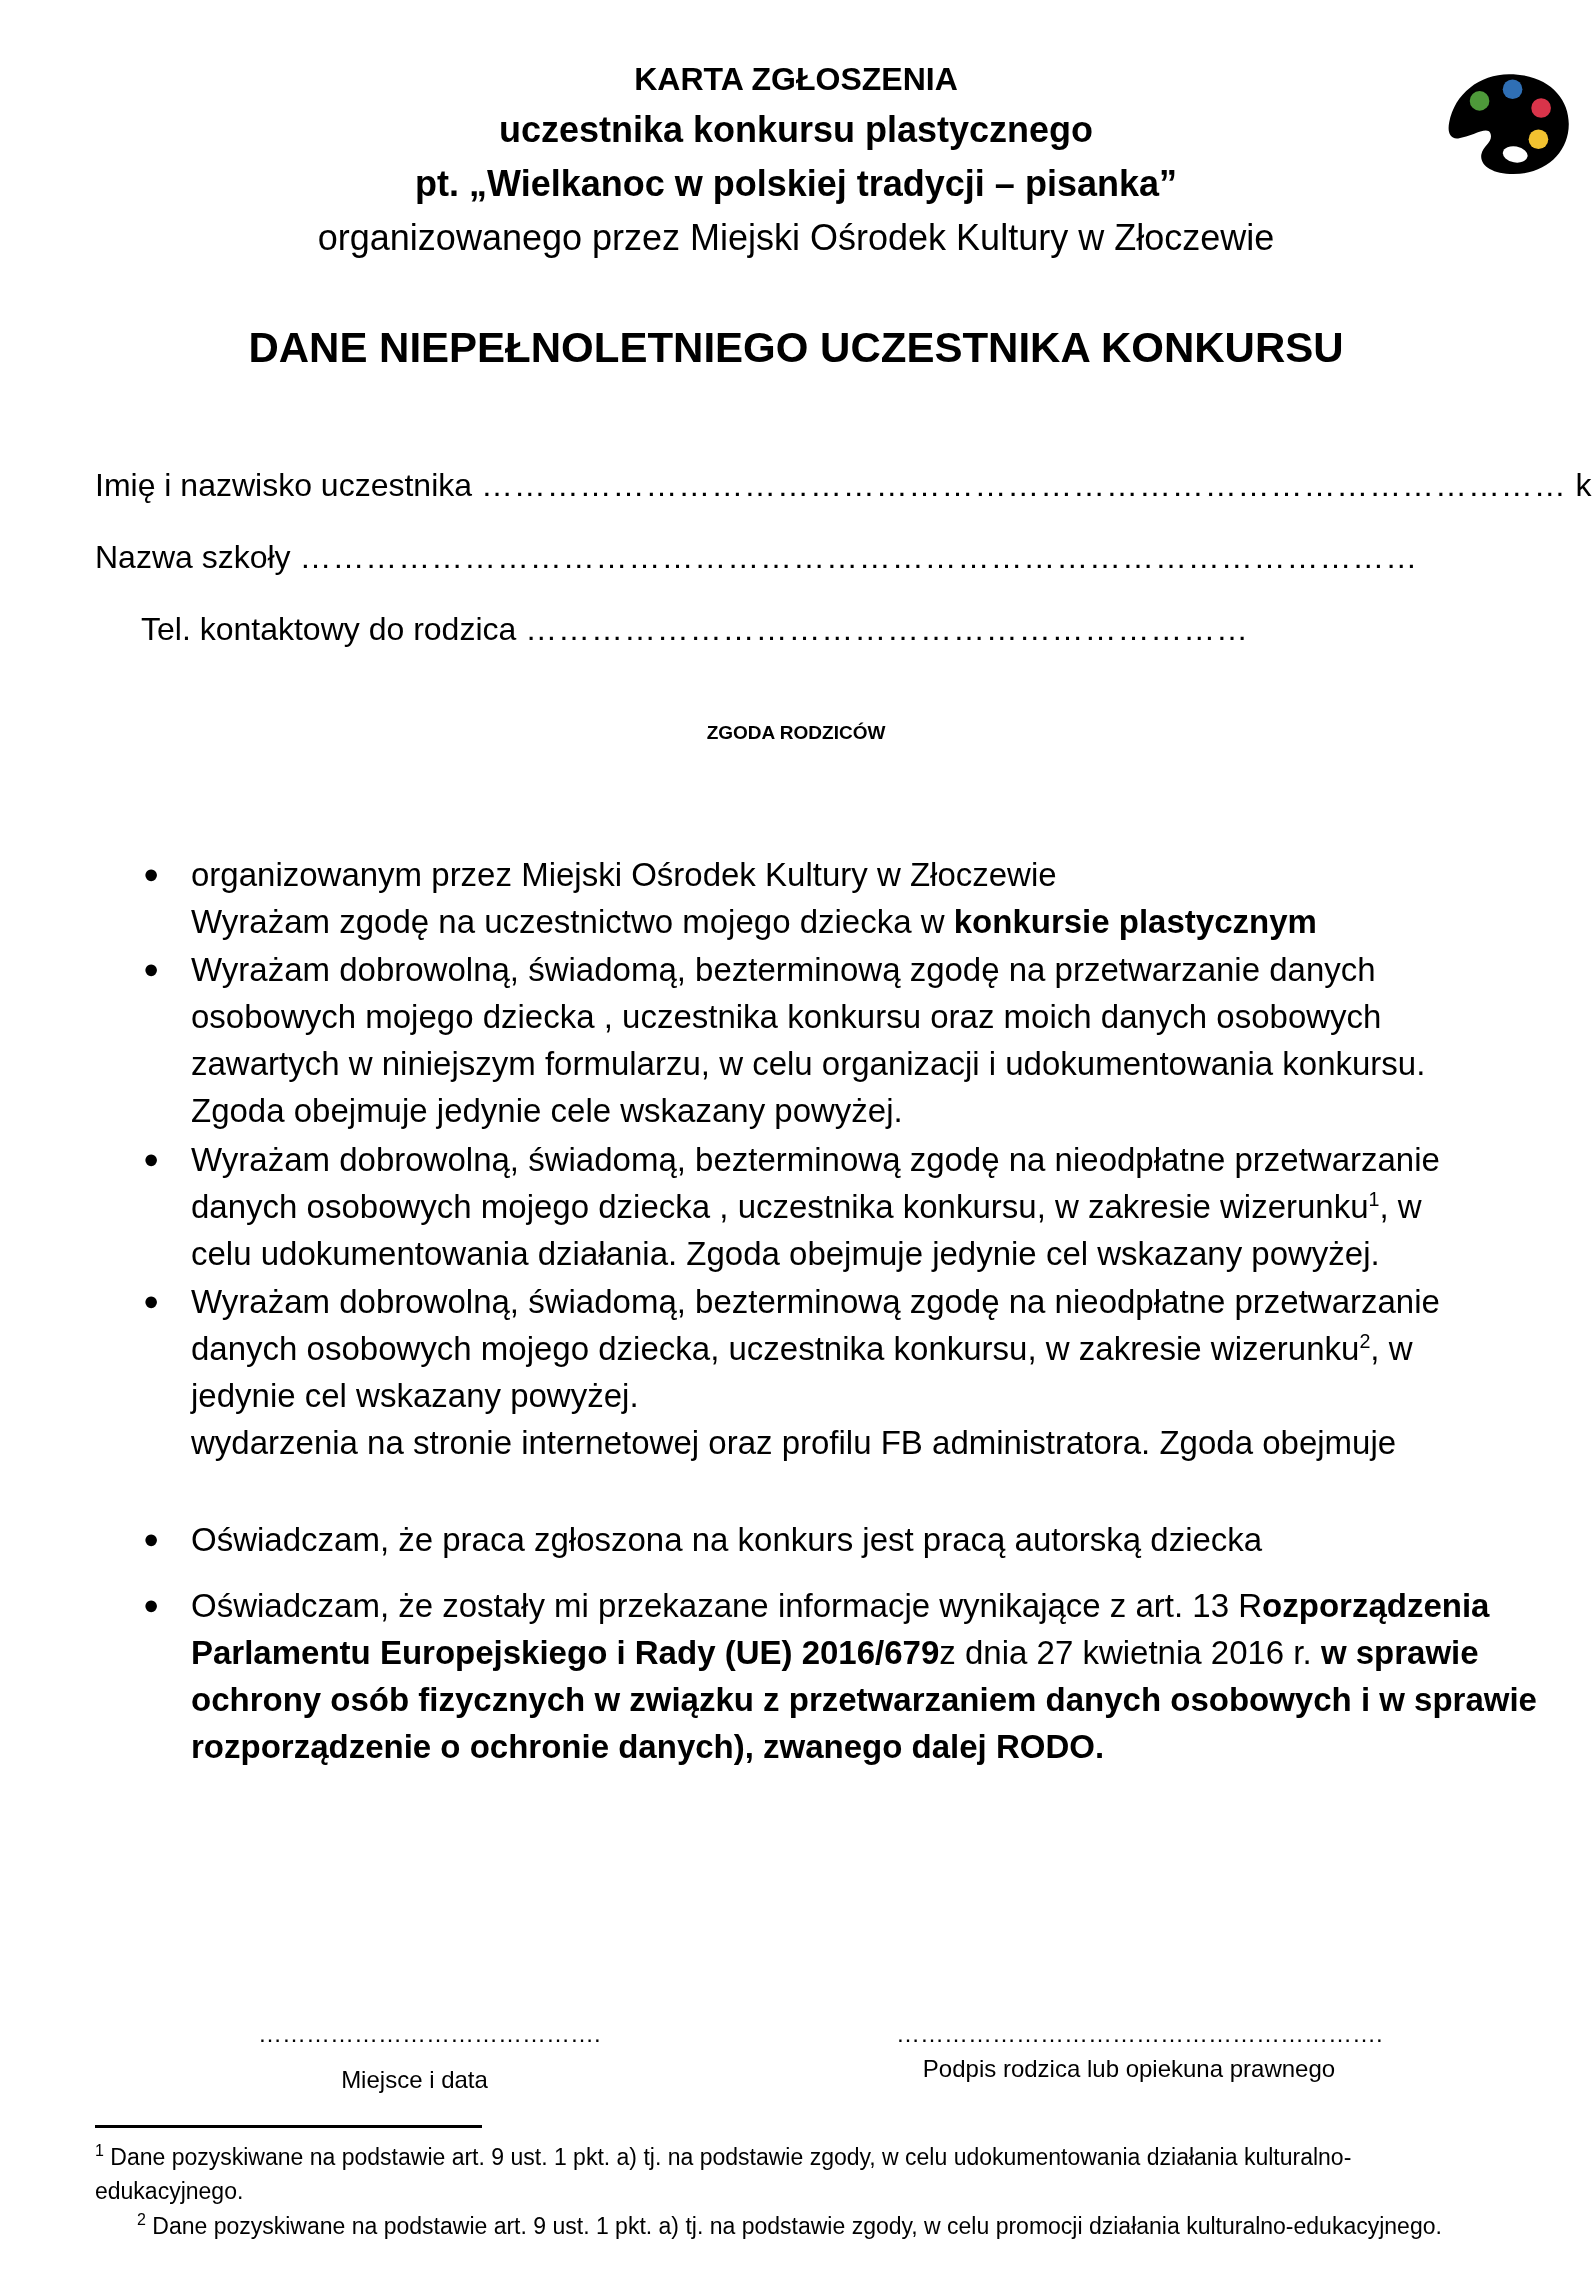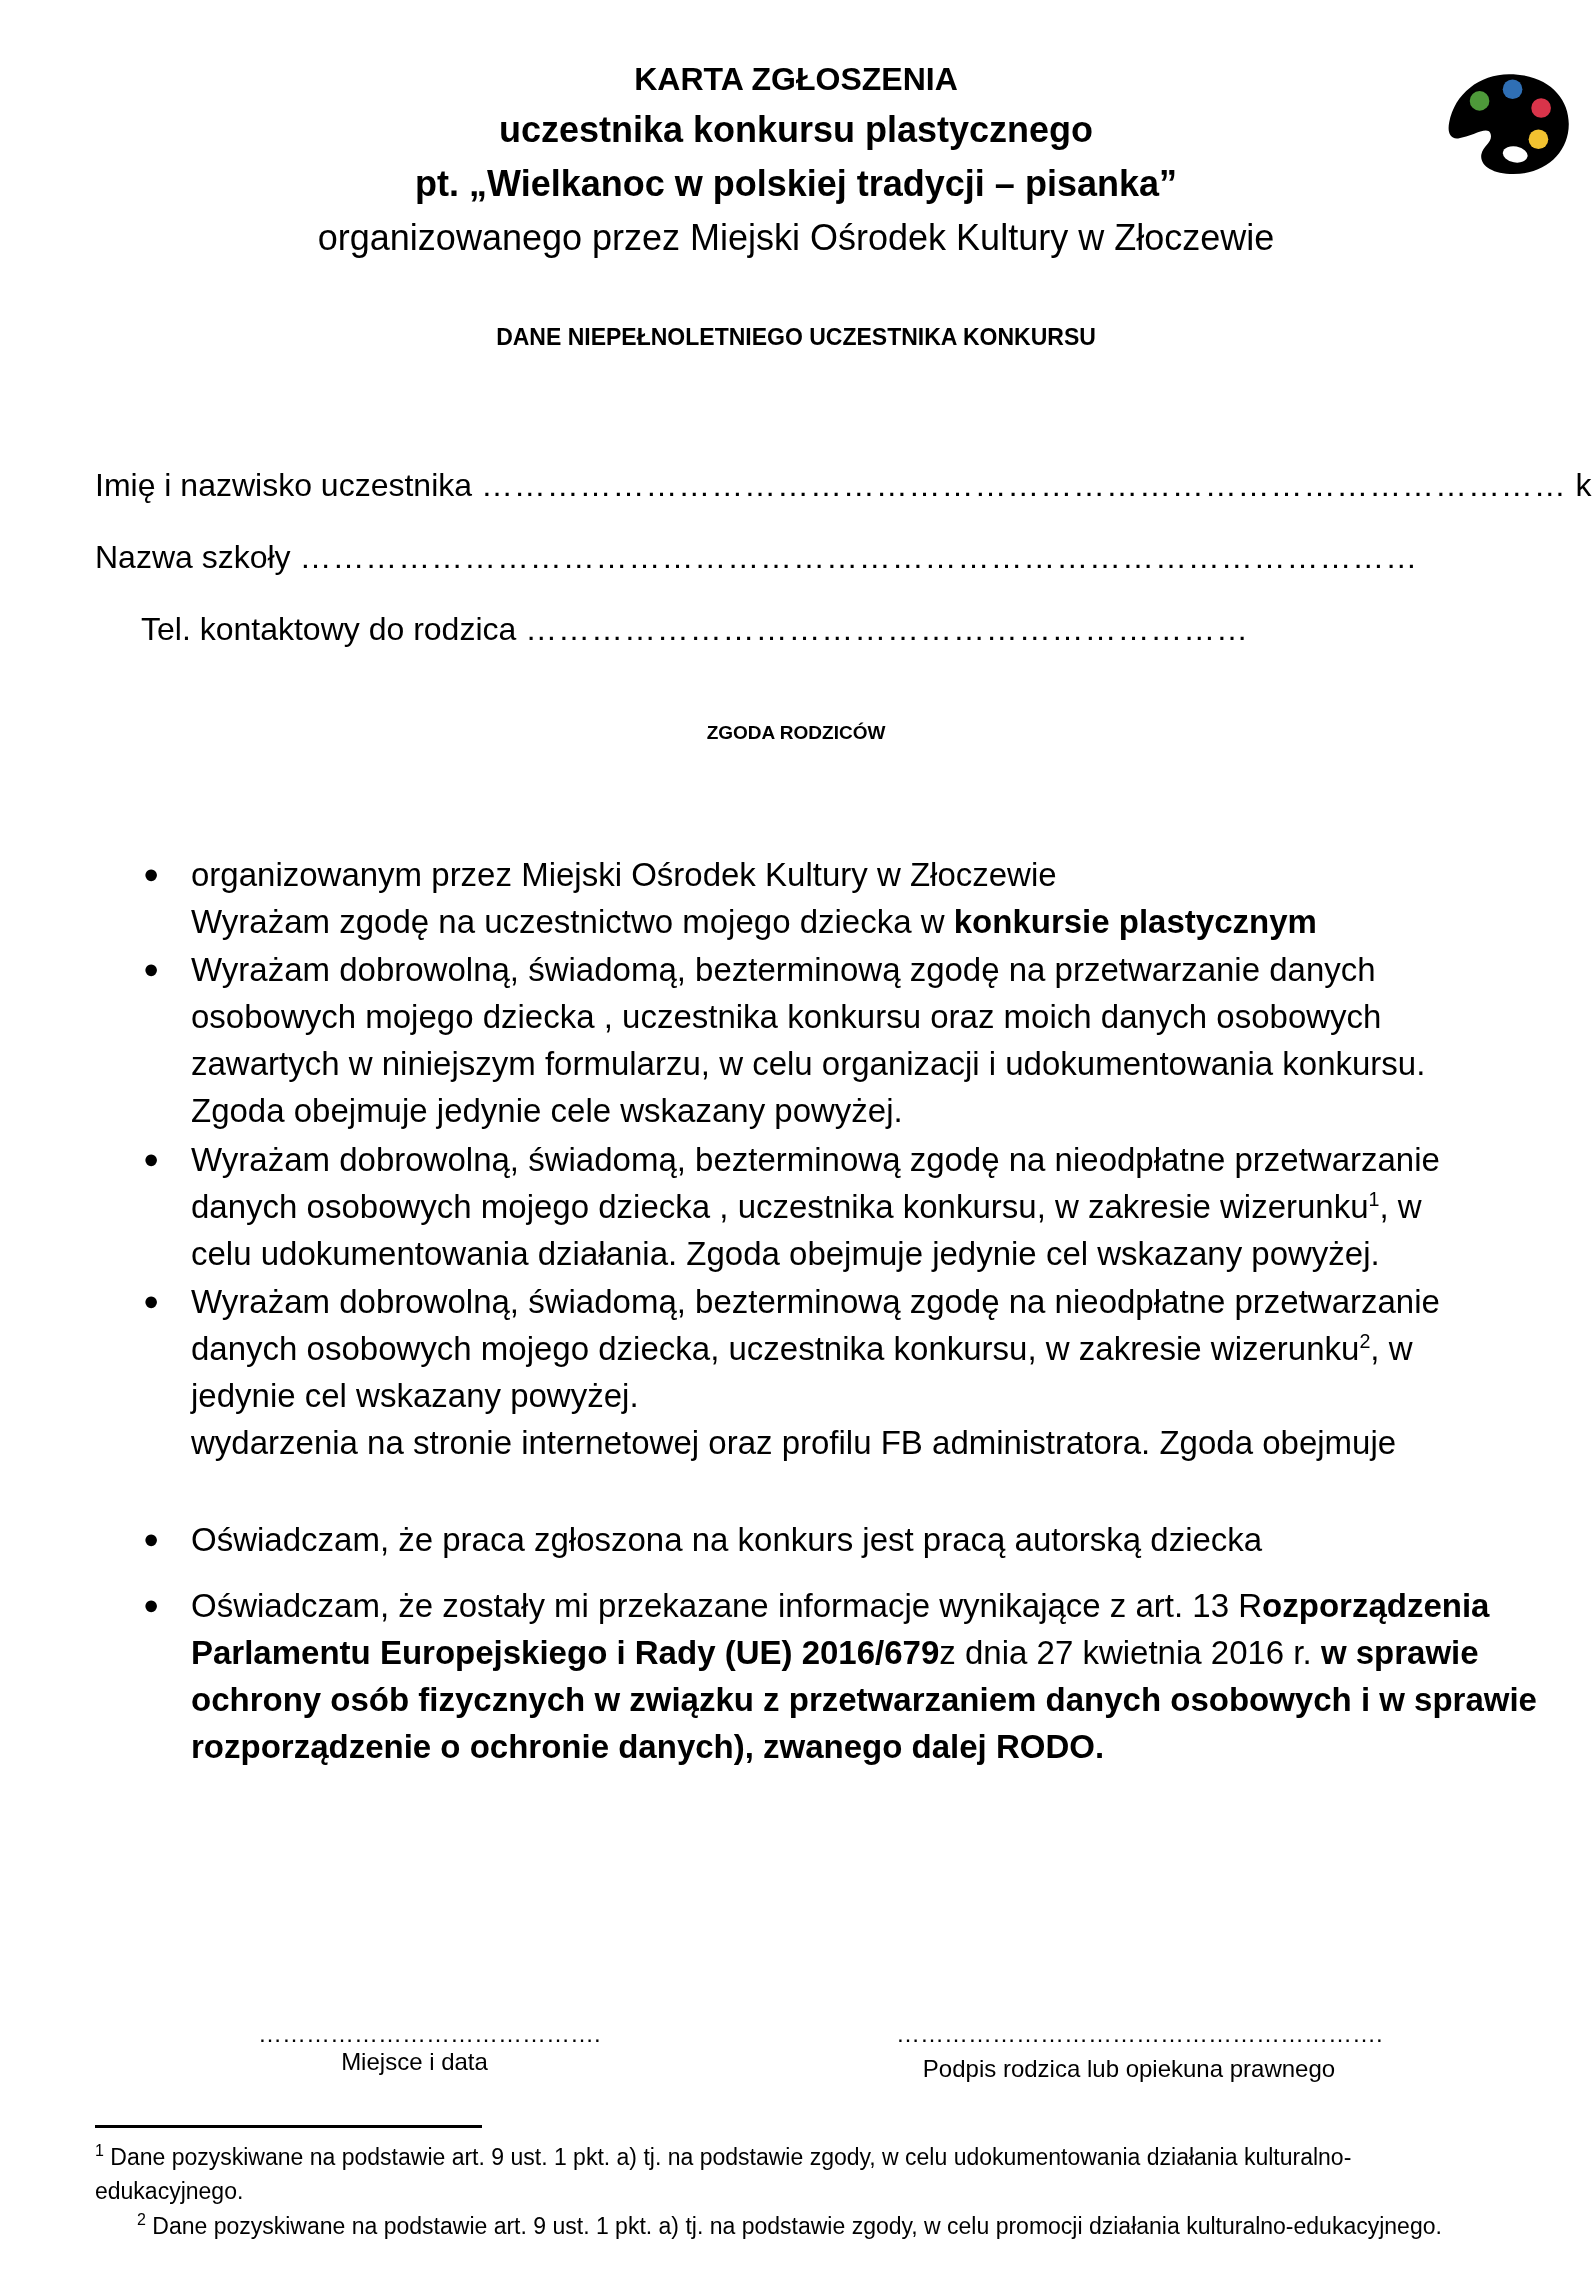--- a/index.html
+++ b/index.html
@@ -3,21 +3,21 @@
 <meta charset="utf-8">
 <style>
   html, body { margin:0; padding:0; background:#ffffff; }
   body { width:1592px; height:2293px; position:relative; overflow:hidden;
          font-family:"Liberation Sans", sans-serif; color:#000; }
   .abs { position:absolute; }
   .center { left:0; width:1592px; text-align:center; }
   .h1 { font-weight:bold; font-size:32px; }
   .h2 { font-weight:bold; font-size:36px; }
   .h3 { font-weight:normal; font-size:36px; }
-  .sec { font-weight:bold; font-size:23px; }
+  .sec { font-weight:bold; font-size:42px; }
   .sec2 { font-weight:bold; font-size:19px; }
   .field { left:95px; font-size:32px; white-space:nowrap; }
   .dots { letter-spacing:0.9px; }
   .list { left:134px; width:1397px; }
   .item { position:absolute; left:0; width:1397px; font-size:33px; line-height:47px; }
   .bullet { position:absolute; left:9px; font-size:27px; line-height:47px; }
   .itext { position:absolute; left:57px; width:1343px; }
   .line { display:block; white-space:nowrap; }
   b { font-weight:bold; }
   sup { font-size:19.7px; line-height:0; vertical-align:super; }
@@ -117,21 +117,21 @@
       <span class="line"><span>Oświadczam, że zostały mi przekazane informacje wynikające z art. 13 R</span><b>ozporządzenia</b></span>
       <span class="line"><b>Parlamentu Europejskiego i Rady (UE) 2016/679</b><span>z dnia 27 kwietnia 2016 r. </span><b>w sprawie</b></span>
       <span class="line"><b>ochrony osób fizycznych w związku z przetwarzaniem danych osobowych i w sprawie</b></span>
       <span class="line"><b>rozporządzenie o ochronie danych), zwanego dalej RODO.</b></span>
     </div>
   </div>
 </div>
 
 <div class="abs sig" style="left:258px; top:2020px; width:313px; text-align:center;">
   <div>…………………………………….</div>
-  <div style="margin-top:0;text-align:center;">Miejsce i data</div>
+  <div style="margin-top:18px;text-align:center;">Miejsce i data</div>
 </div>
 <div class="abs sig" style="left:896px; top:2020px; width:466px; text-align:center;">
   <div>…………………………………………………….</div>
   <div style="margin-top:7.2px;">Podpis rodzica lub opiekuna prawnego</div>
 </div>
 
 <div class="abs rule"></div>
 <div class="abs fn" style="top:2140px;">
   <sup>1</sup>
   <span>Dane pozyskiwane na podstawie art. 9 ust. 1 pkt. a) tj. na podstawie zgody, w celu udokumentowania działania kulturalno-</span><br>

